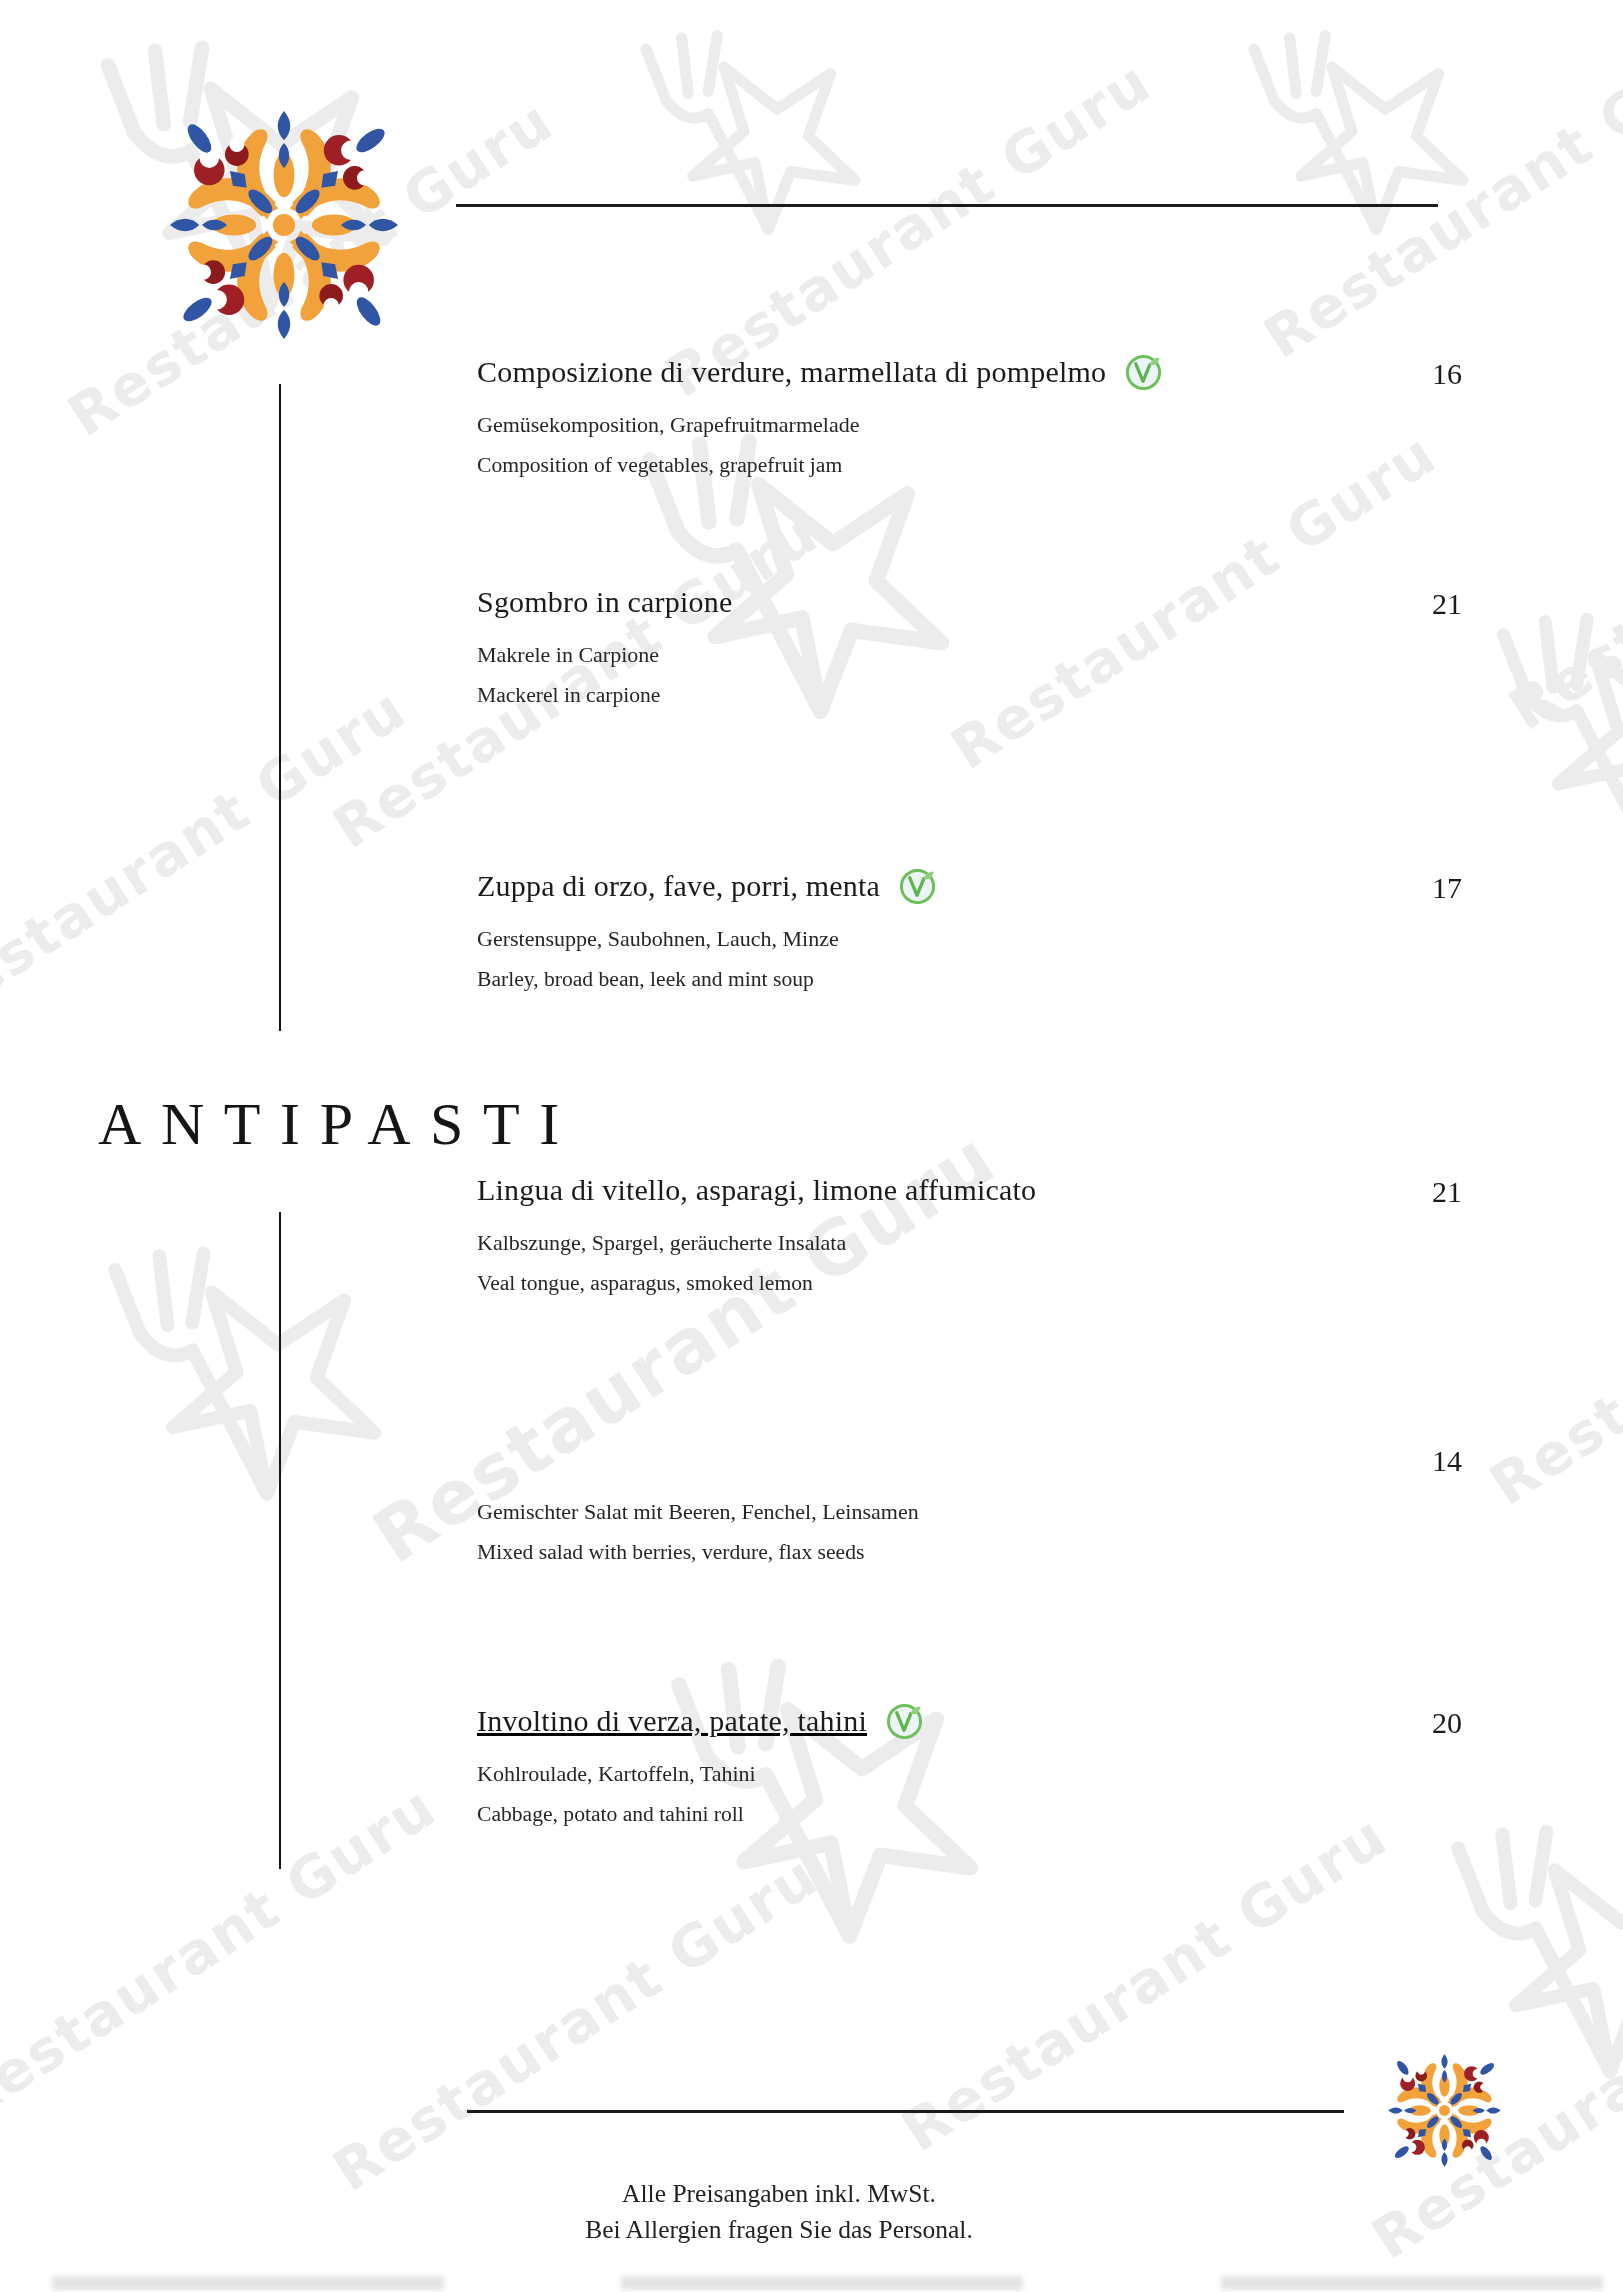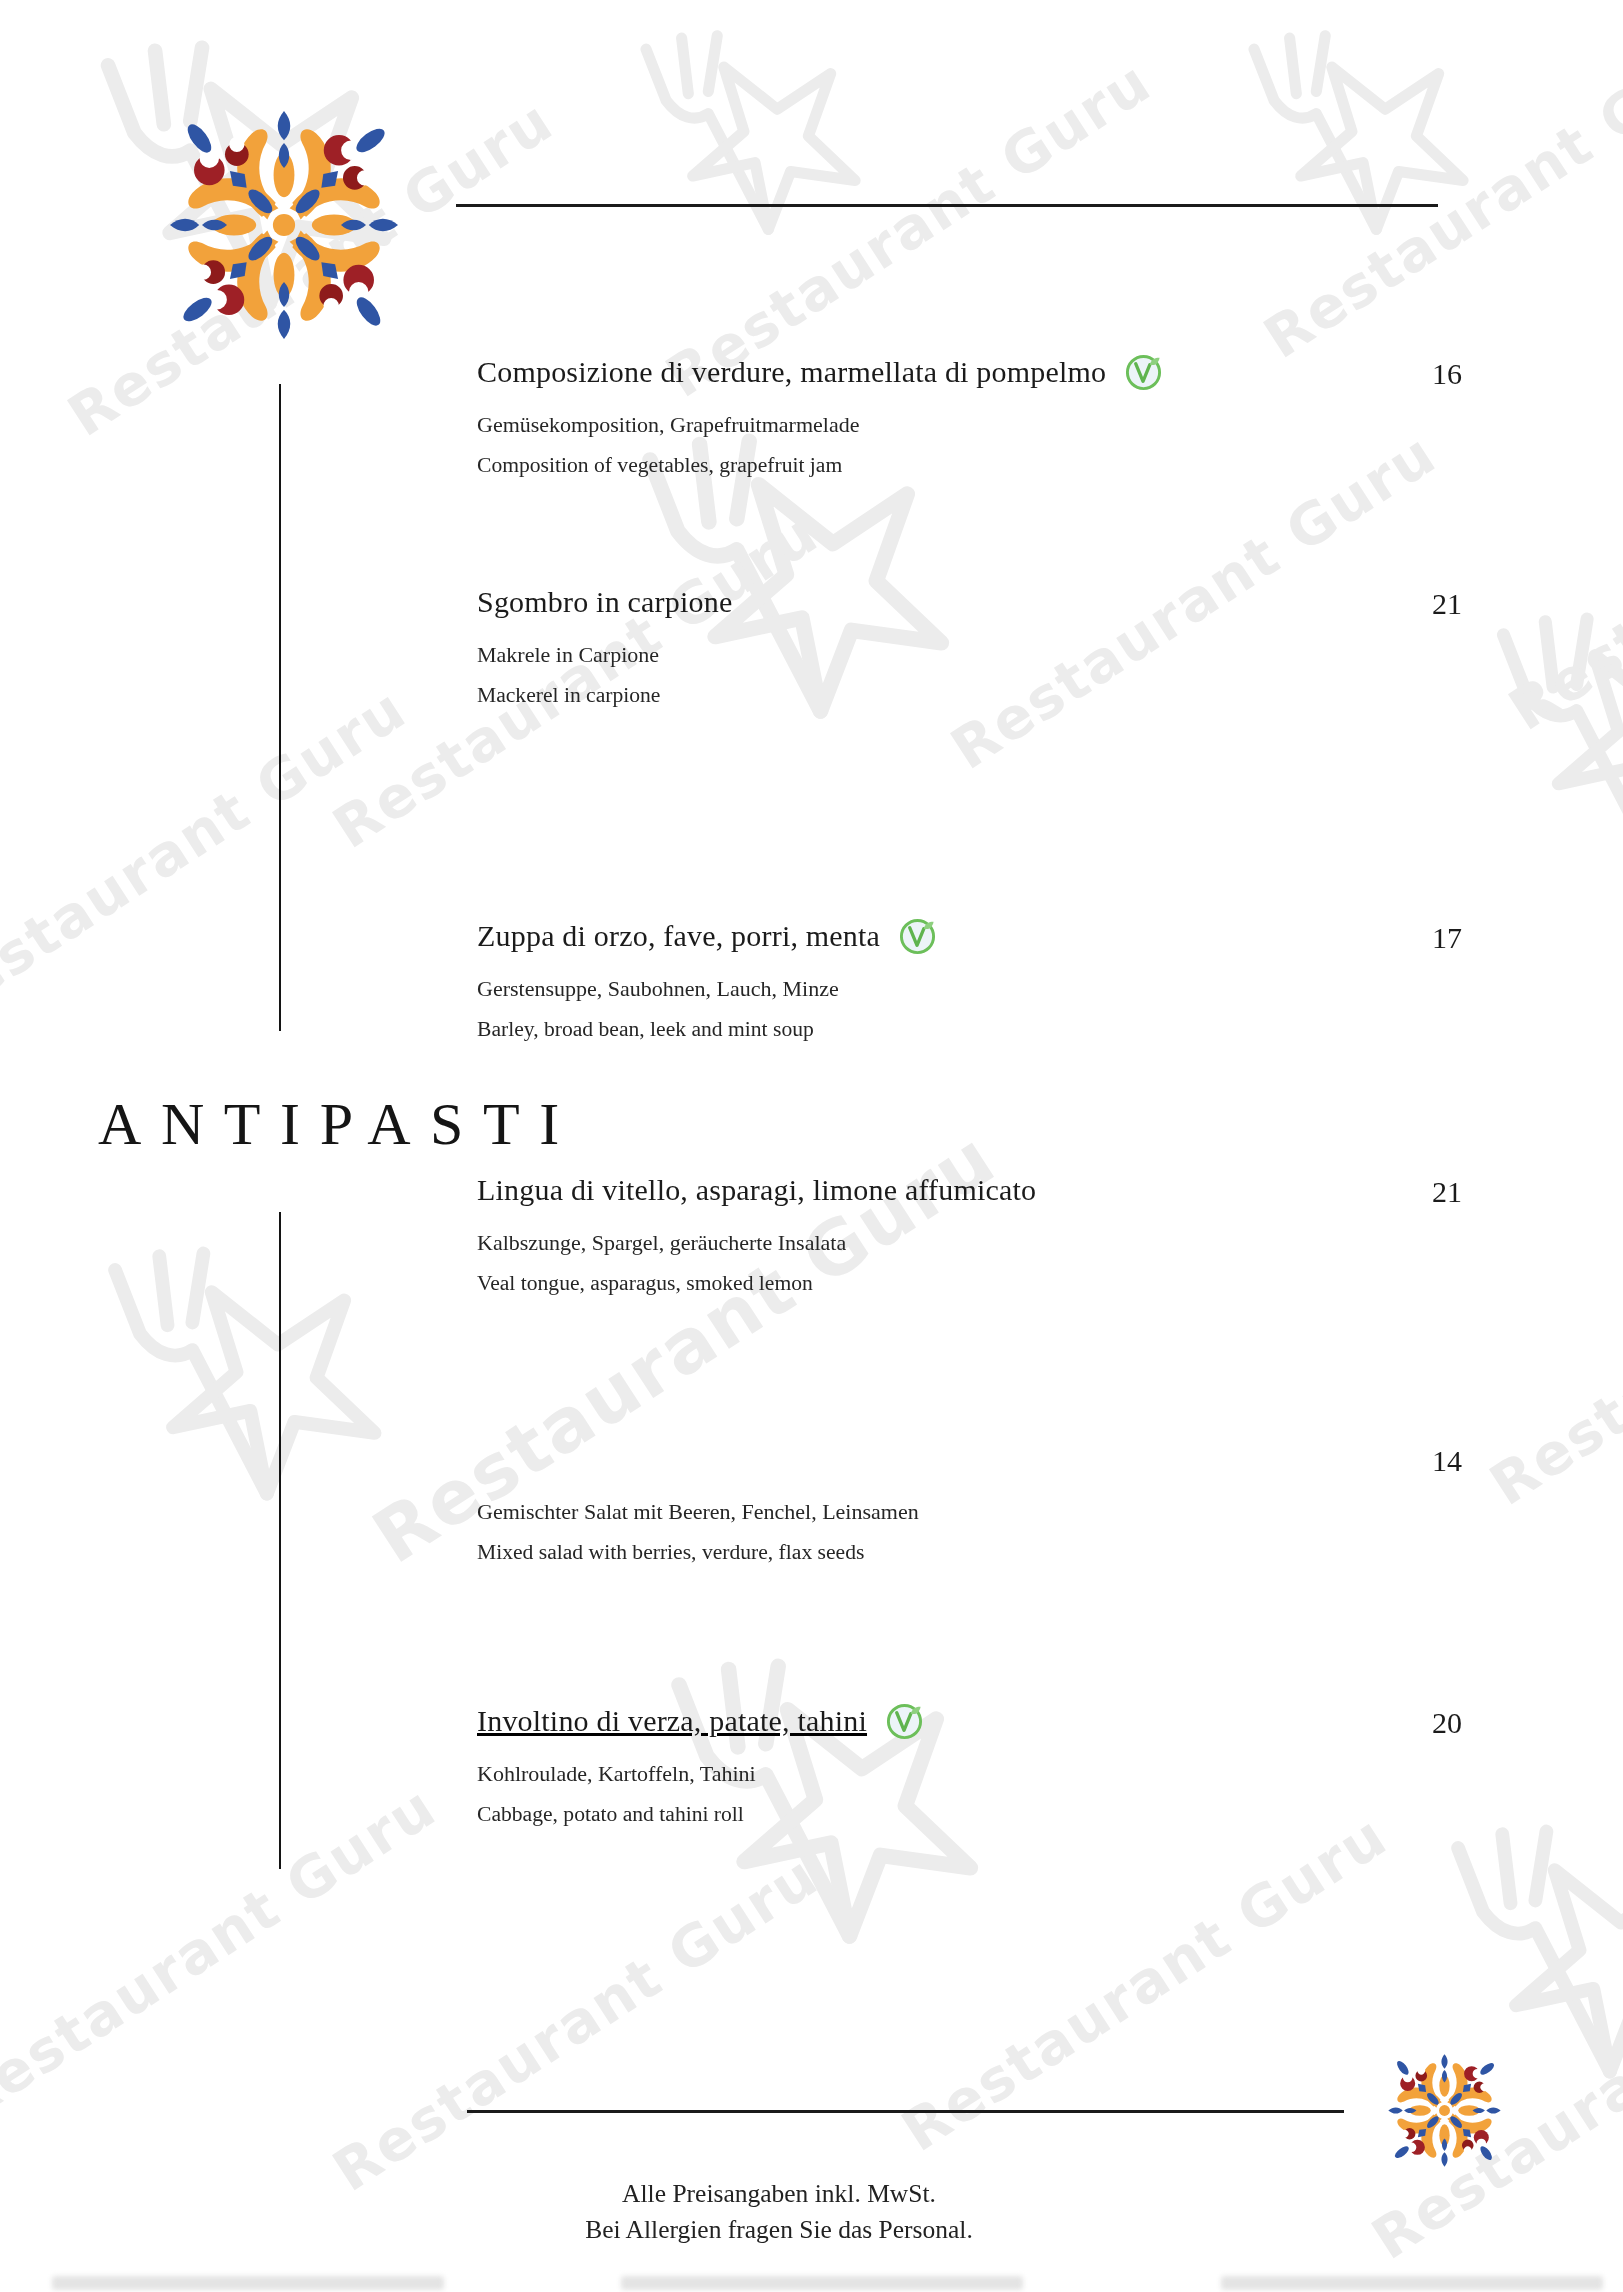--- a/index.html
+++ b/index.html
@@ -41,21 +41,21 @@
   .vline-2 { top:1212px; height:657px; }
 
   
   .menu-item { position:absolute; left:477px; width:985px; height:147px; }
   .title-row { display:flex; align-items:flex-start; gap:17.6px; padding-right:93px; }
   .item-name { font-size:30px; color:#1b1b1b; letter-spacing:0.2px; }
   .veg-badge { width:39px; height:39px; flex:0 0 auto; position:relative; top:-2px; }
   .item-price { position:absolute; right:0; top:2px; font-size:30px; color:#1b1b1b; }
   .item-de { position:absolute; left:0; top:57px; font-size:22px; color:#262626; }
   .item-en { position:absolute; left:0; top:98px; font-size:21.6px; color:#262626; }
-  .mi-1{top:355px;} .mi-2{top:585px;} .mi-3{top:919px;}
+  .mi-1{top:355px;} .mi-2{top:585px;} .mi-3{top:869px;}
   .mi-4{top:1173px;} .mi-5{top:1442px;} .mi-6{top:1704px;text-decoration:underline;}
 
   .section-heading {
     position:absolute; left:98px; top:1090px; font-size:60px;
     letter-spacing:19.6px; color:#151515;
   }
 
   
   .footer {
     position:absolute; left:289px; top:2176px; width:980px;

